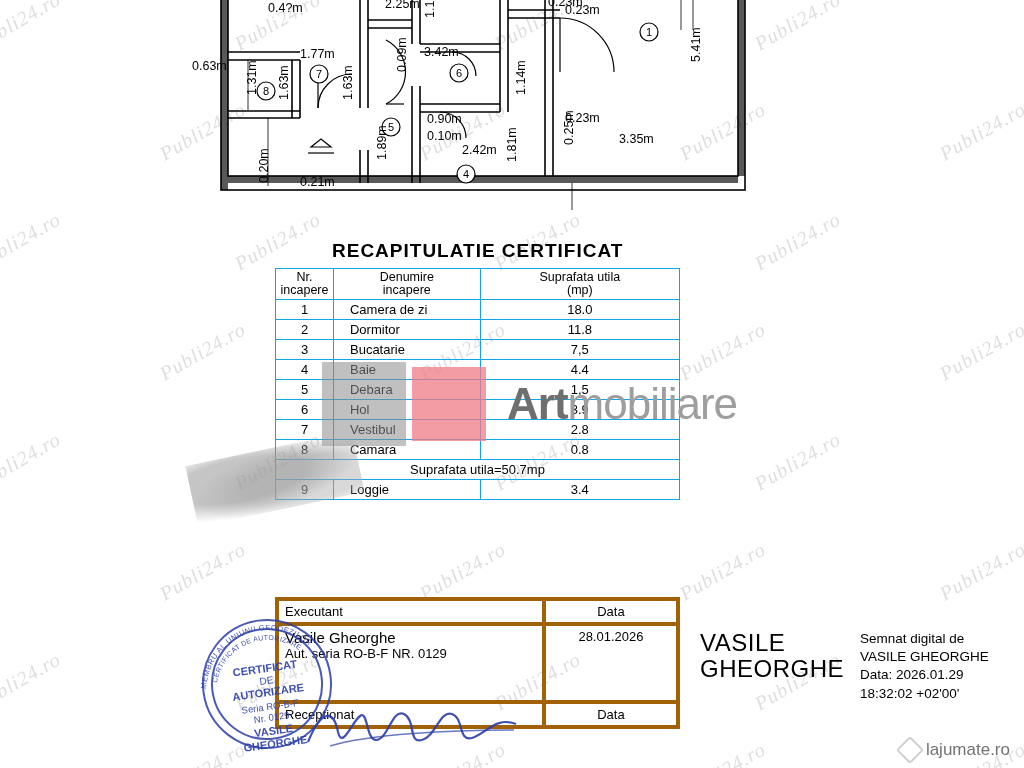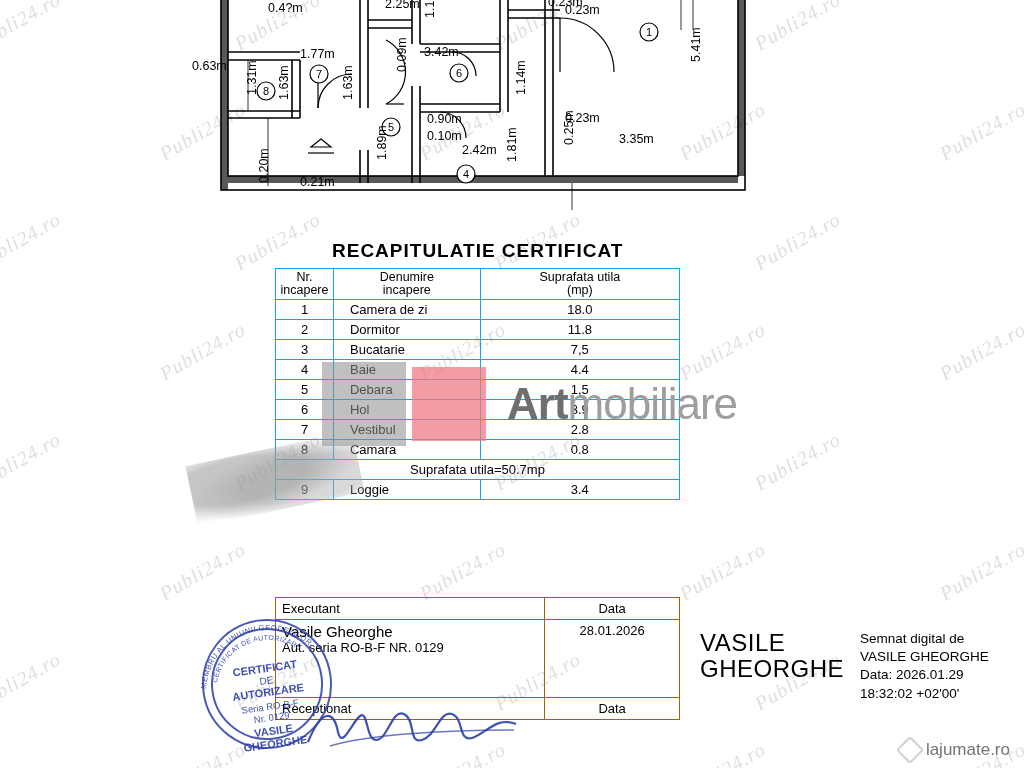--- a/index.html
+++ b/index.html
@@ -105,21 +105,21 @@
   .sum-row td{text-align:center;font-size:13px;}
 
   
   .exec{
     position:absolute;left:275px;top:597px;
     width:405px;
     border-collapse:collapse;
     font-size:13px;
   }
   .exec td{
-    border:1px solid #a16207;
+    border:4px solid #a16207;
     padding:3px 6px;
     height:22px;
     vertical-align:top;
     box-sizing:border-box;
   }
   .exec .c1{width:270px;text-align:left;}
   .exec .c2{width:135px;text-align:center;}
   .exec .tall{height:78px;}
   .exec-name{font-size:15px;}
   .exec-serie{font-size:13px;}

